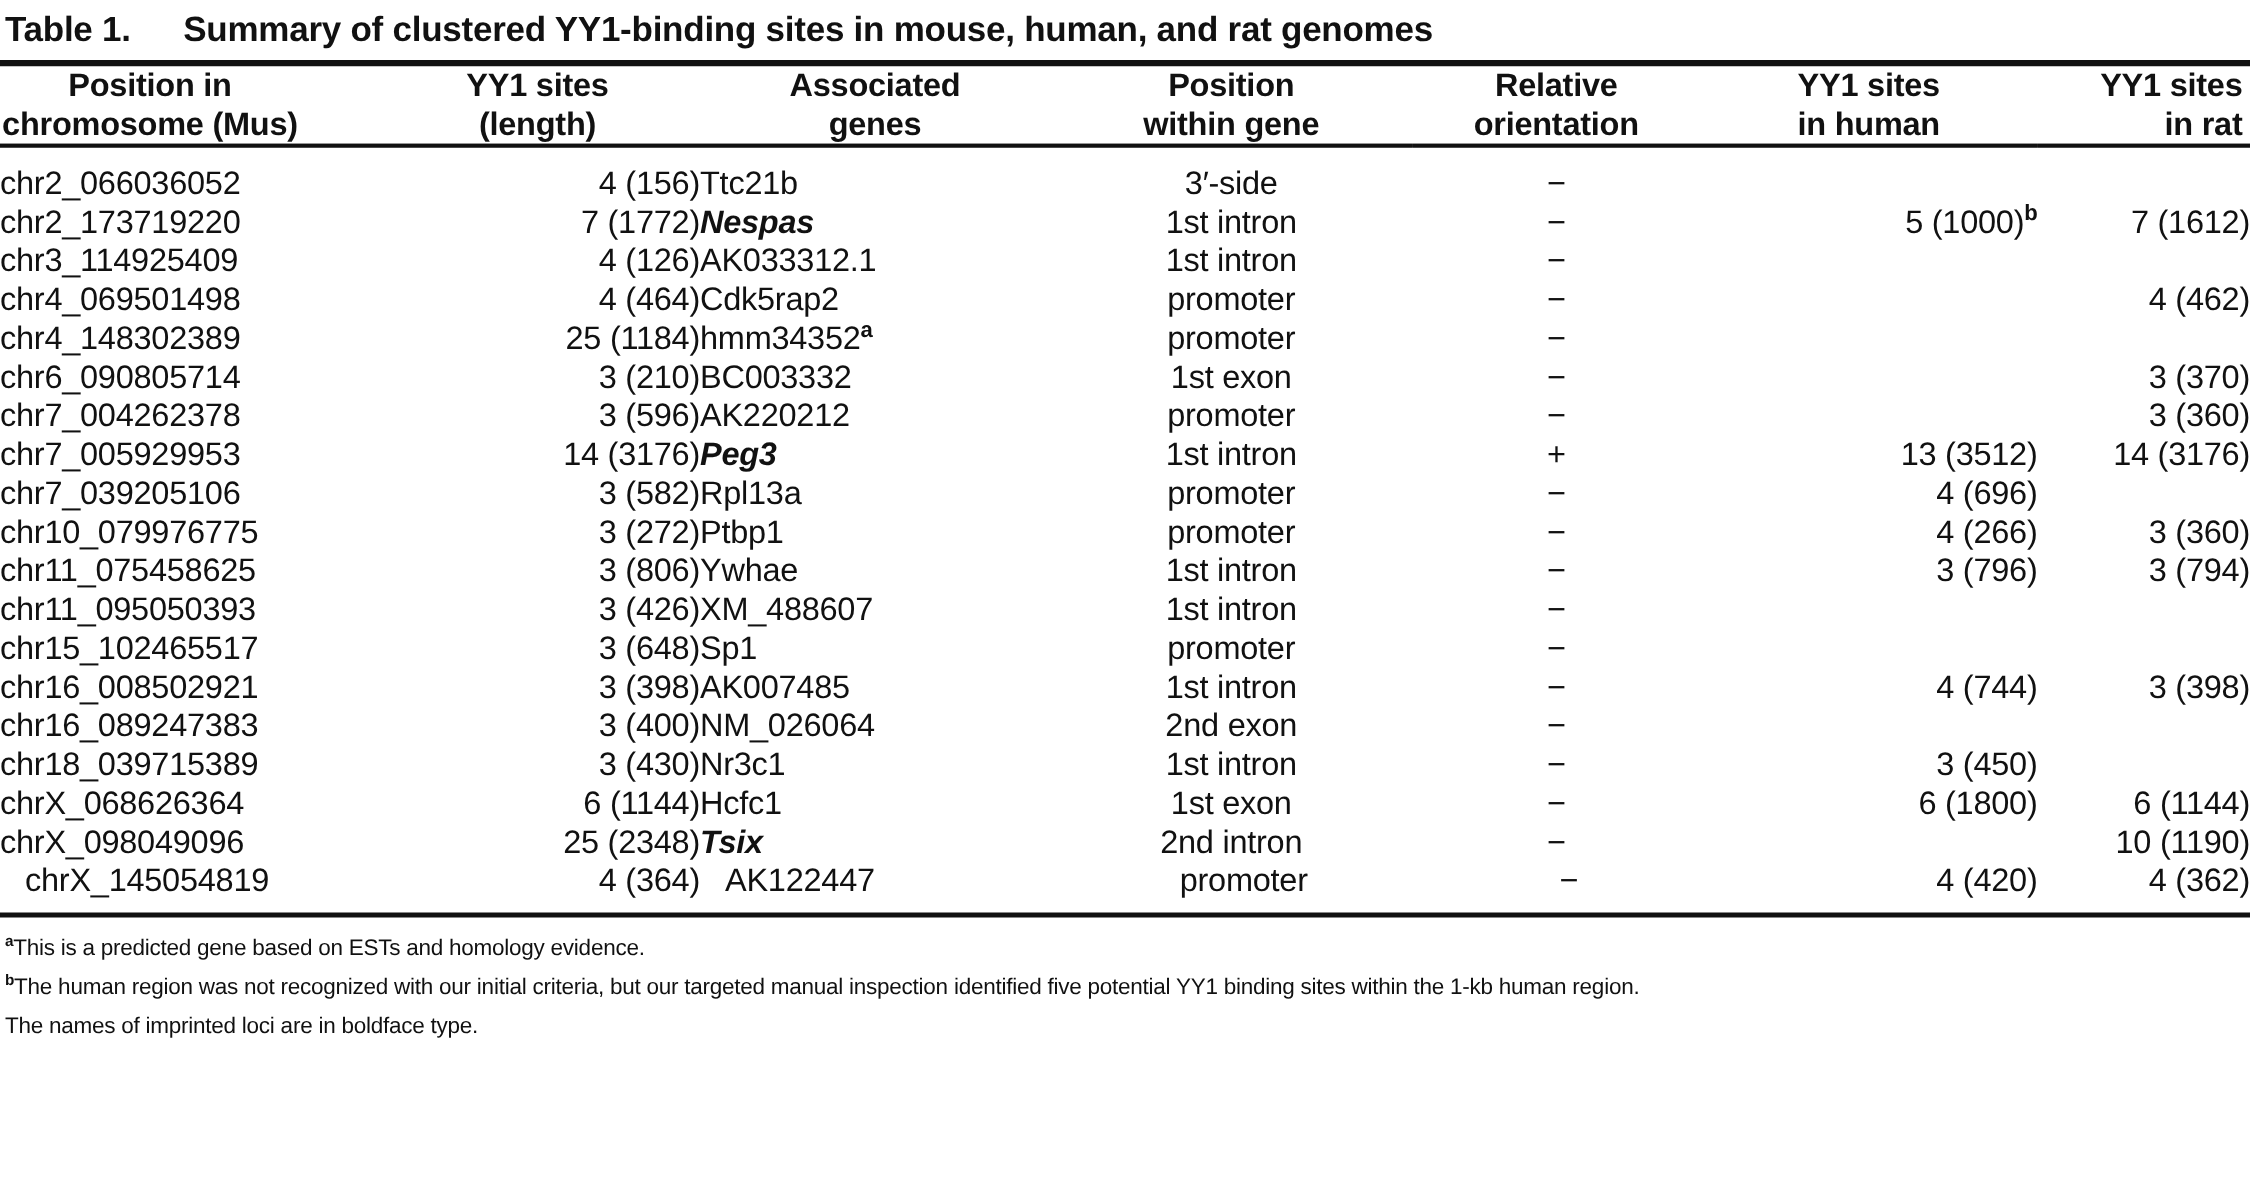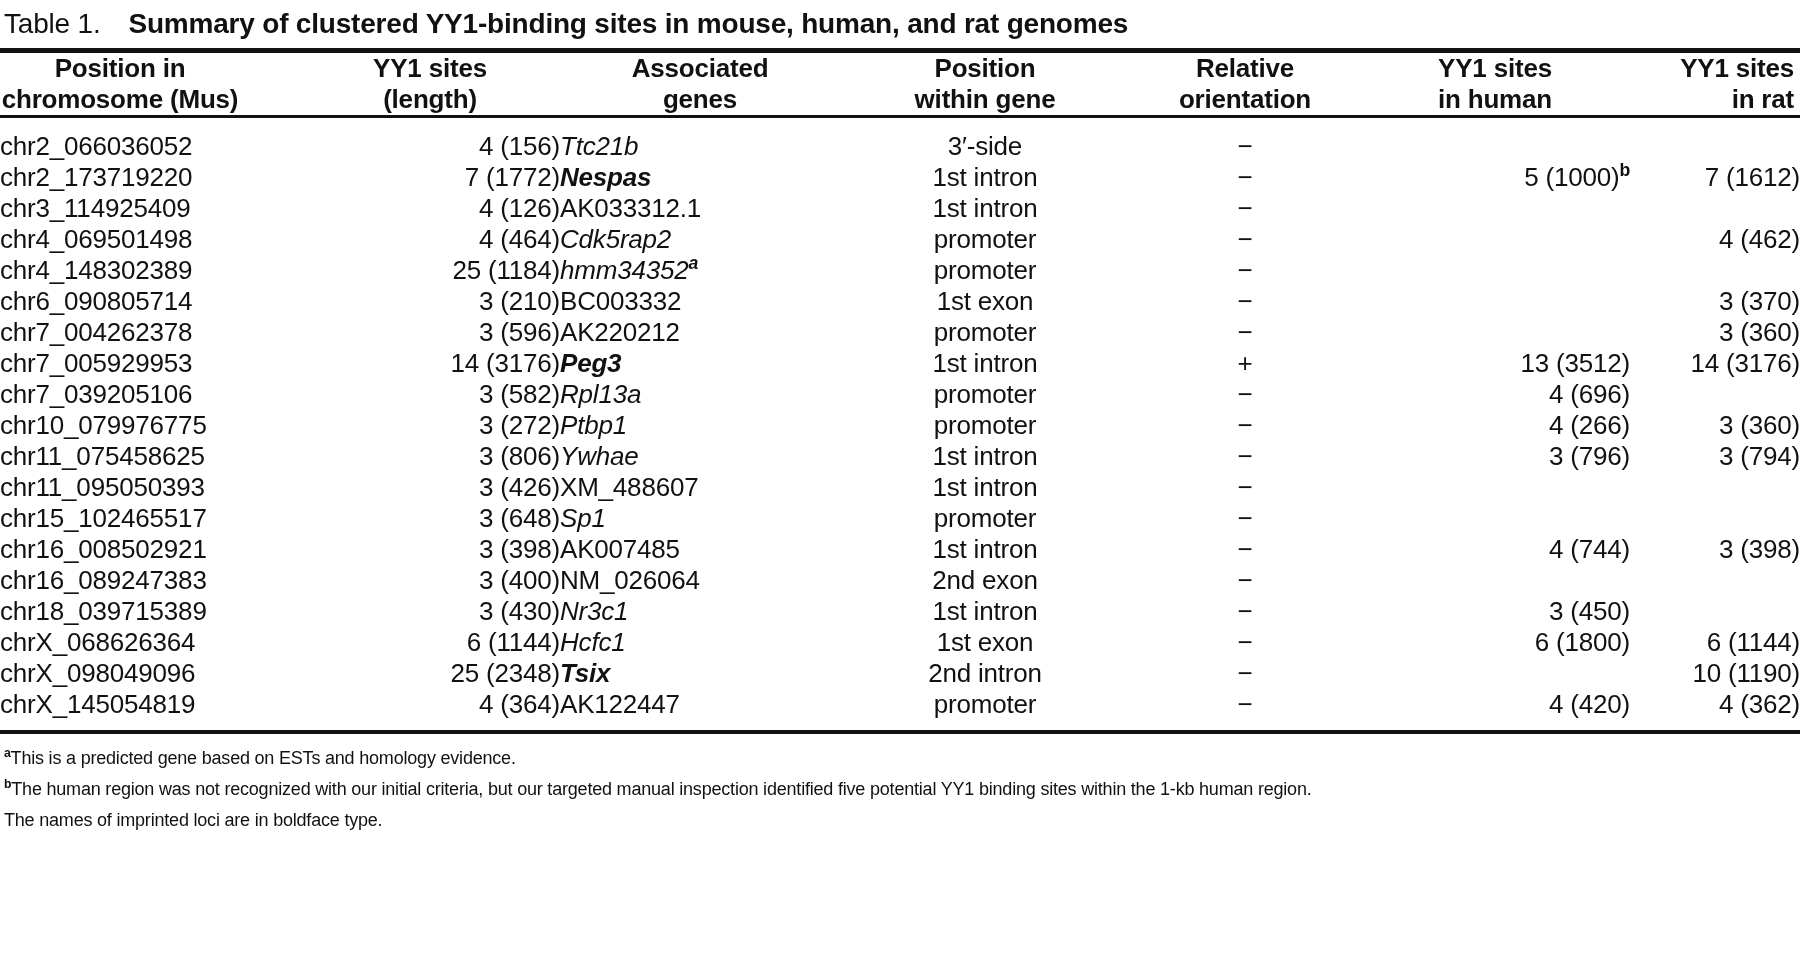--- a/index.html
+++ b/index.html
@@ -14,21 +14,21 @@
     overflow: hidden;
     box-sizing: border-box;
     padding-top: 6px;
   }
   .title {
     font-size: 28px;
     line-height: 36px;
     padding-left: 4px;
     white-space: nowrap;
   }
-  .title-label { font-weight: normal; margin-right: 28px; }
+  .title-label { font-weight: bold; margin-right: 42px; }
   .title-text  { font-weight: bold; }
   .rule { width: 1800px; background: #111111; }
   .rule-title  { height: 5px; margin-top: 6px; }
   .rule-bottom { height: 4px; }
 
   table.yy1 {
     width: 1800px;
     border-collapse: collapse;
     table-layout: fixed;
   }
@@ -46,31 +46,31 @@
     padding-bottom: 16px;
     border-bottom: 3px solid #111111;
     text-align: center;
     vertical-align: middle;
   }
   thead th.h0 { padding-right: 60px; margin-left: 15px; }
   thead th.h6 { text-align: right; padding-right: 6px; }
 
   tbody td { line-height: 31px; }
   tbody tr:first-child td { padding-top: 13px; }
-  tbody tr:last-child  td { padding-bottom: 10px; }
+  tbody tr:last-child  td { padding-bottom: 10px; padding-left: 20px; }
 
   td.c0 { text-align: left;  padding-left: 4px; }
   td.c1 { text-align: right; }
   td.c2 { text-align: left;  padding-left: 55px; }
   td.c3 { text-align: center;  padding-left: 65px; }
   td.c4 { text-align: center; }
   td.c5 { text-align: right; }
   td.c6 { text-align: right; padding-right: 8px; }
 
-  .g-italic { font-style: italic; }
+  .g-italic { }
   .g-bold-italic { font-style: italic; font-weight: bold; }
 
   sup.marker {
     font-weight: bold;
     font-size: 0.68em;
     vertical-align: super;
     line-height: 0;
   }
   .footnotes {
     margin-top: 9px;

